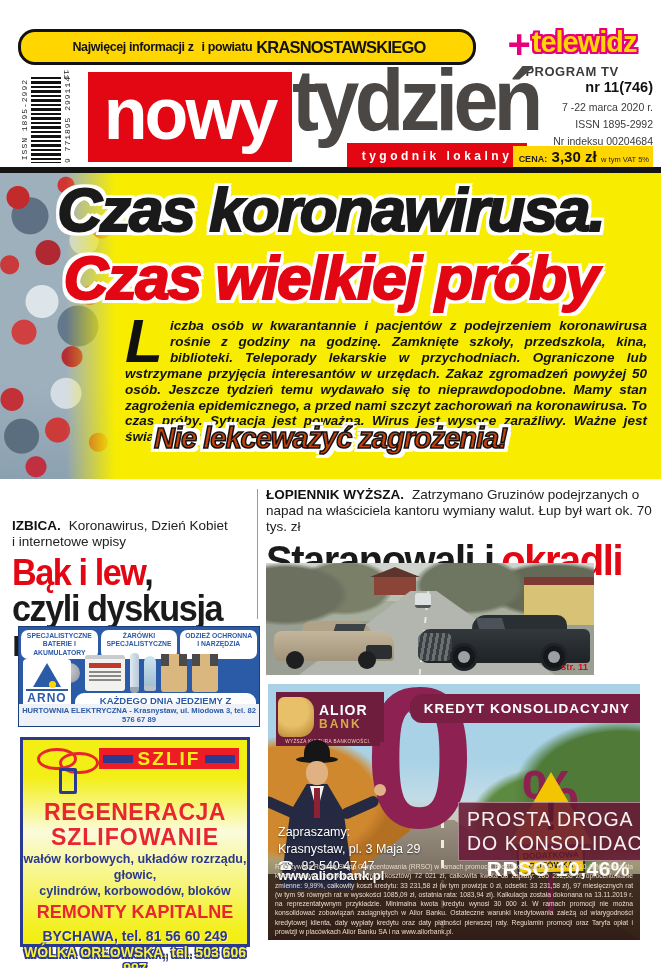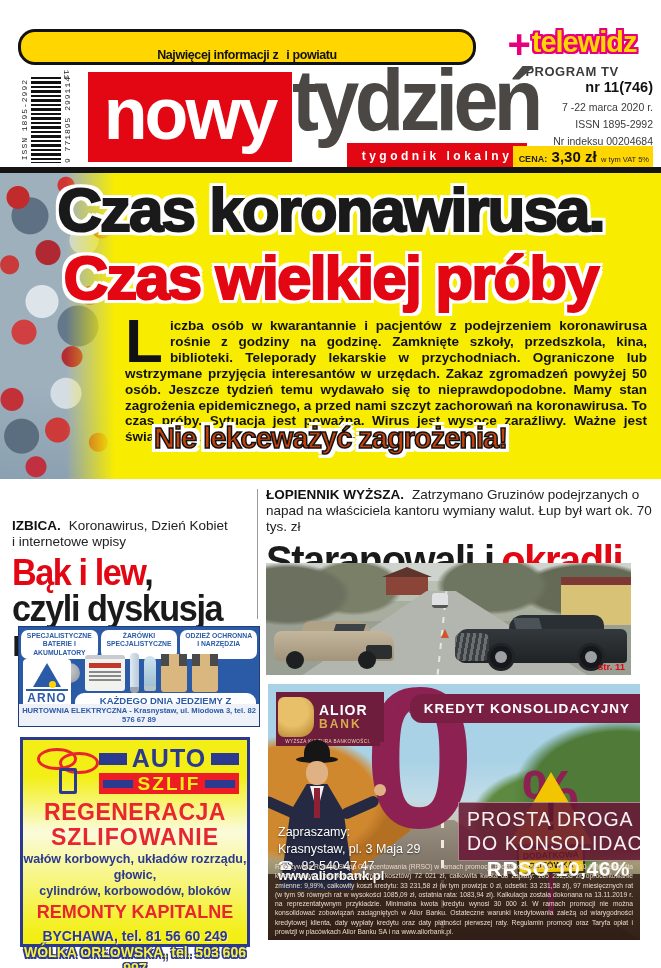--- a/index.html
+++ b/index.html
@@ -1,20 +1,20 @@
 <!DOCTYPE html>
 <html><head>
 <meta charset="utf-8">
 <style>
   html,body{margin:0;padding:0;}
   body{width:661px;height:968px;position:relative;background:#fff;font-family:"Liberation Sans",sans-serif;overflow:hidden;}
   .abs{position:absolute;}
 
   
-  .top-pill{left:18px;top:29px;width:452px;height:30px;background:#ffd600;border:3px solid #121212;border-radius:17px;display:flex;align-items:flex-end;justify-content:center;white-space:nowrap;color:#121212;font-weight:700;letter-spacing:-0.4px;}
+  .top-pill{left:18px;top:29px;width:452px;height:30px;background:#ffd600;border:3px solid #121212;border-radius:17px;display:flex;align-items:center;justify-content:center;white-space:nowrap;color:#121212;font-weight:700;letter-spacing:-0.4px;}
   .top-pill .sm{font-size:12.5px;padding:0 4px;}
   .top-pill .lg{font-size:16.5px;letter-spacing:-0.8px;}
   .telewidz{right:4px;top:24px;width:170px;text-align:center;line-height:1;}
   .telewidz .plus{color:#e6007e;font-size:40px;font-weight:700;vertical-align:-6px;margin-right:1px;}
   .telewidz .tw{font-size:29px;font-weight:700;letter-spacing:-1px;color:#ffd600;
     text-shadow:-2px -2px 0 #e6007e,0 -2px 0 #e6007e,2px -2px 0 #e6007e,-2px 0 0 #e6007e,2px 0 0 #e6007e,-2px 2px 0 #e6007e,0 2px 0 #e6007e,2px 2px 0 #e6007e;}
   .telewidz .ptv{font-size:13px;font-weight:700;color:#3c3c3c;letter-spacing:0.5px;margin-top:1px;}
 
   
   .barcode{left:6px;top:74px;width:80px;height:92px;display:flex;align-items:center;justify-content:center;gap:2px;}
@@ -27,21 +27,21 @@
   .tyg-strip{left:347px;top:143px;width:180px;height:25px;background:#e30613;color:#fff;display:flex;align-items:center;justify-content:center;font-size:12px;font-weight:700;letter-spacing:3.5px;}
   .mh-info{right:8px;top:76px;width:150px;text-align:right;font-size:10.5px;color:#3a3a3a;line-height:1.6;}
   .mh-info .issue{font-size:14.5px;font-weight:700;color:#111;}
   .price{right:8px;top:146px;background:#ffd600;padding:2px 4px 3px 6px;color:#222;white-space:nowrap;}
   .price .lab{font-size:9px;font-weight:700;}
   .price .val{font-size:15px;font-weight:700;color:#111;}
   .price .vat{font-size:7.5px;margin-top:29px;}
   .blackbar{left:0;top:167px;width:661px;height:6px;background:#141414;}
 
   
-  .hero{left:0;top:173px;width:661px;height:306px;background:#f8ed00;overflow:hidden;}
+  .hero{left:0;top:173px;width:661px;height:306px;background:#f8ed00;overflow:hidden;font-style:italic;}
   .virus{left:0;top:0;width:120px;height:306px;background:
     radial-gradient(circle at 15% 8%,#c22b2b 0 11px,transparent 12px),
     radial-gradient(circle at 55% 4%,#d03535 0 8px,transparent 9px),
     radial-gradient(circle at 85% 18%,#b82a33 0 10px,transparent 11px),
     radial-gradient(circle at 8% 30%,#c93a3a 0 9px,transparent 10px),
     radial-gradient(circle at 40% 26%,#b02832 0 12px,transparent 13px),
     radial-gradient(circle at 75% 40%,#c53138 0 9px,transparent 10px),
     radial-gradient(circle at 20% 52%,#d04040 0 12px,transparent 13px),
     radial-gradient(circle at 60% 60%,#b42d35 0 10px,transparent 11px),
     radial-gradient(circle at 10% 74%,#c23138 0 11px,transparent 12px),
@@ -74,21 +74,21 @@
   .t-left{left:12px;top:487px;width:238px;margin-top:31px;}
   .t-right{left:266px;top:487px;width:388px;}
   .vdivider{left:257px;top:489px;width:1px;height:130px;background:#9a9a9a;}
   .t-head{font-weight:700;letter-spacing:-1.5px;line-height:0.98;transform:scaleX(0.95);transform-origin:left;white-space:nowrap;}
   .t-left .t-head{font-size:36px;margin-top:5px;}
   .t-right .t-head{font-size:42px;margin-top:4px;}
   .red{color:#e30613;} .blk{color:#1a1a1a;}
   .t-pageref{font-size:9px;color:#555;font-weight:400;letter-spacing:0;}
 
   
-  .photo{left:266px;top:563px;width:328px;height:112px;overflow:hidden;background:linear-gradient(180deg,#cfd3cd 0 16%,#b9c0b4 16% 34%,#a7ae9e 34% 52%,#999f92 52% 100%);padding-left:37px;}
+  .photo{left:266px;top:563px;width:328px;height:112px;overflow:hidden;background:linear-gradient(180deg,#cfd3cd 0 16%,#b9c0b4 16% 34%,#a7ae9e 34% 52%,#999f92 52% 100%);}
   .ph-trees{position:absolute;inset:0;background:
     radial-gradient(ellipse 90px 45px at 6% 28%,#6b705f 0 60%,transparent 70%),
     radial-gradient(ellipse 70px 40px at 24% 22%,#7a7f68 0 60%,transparent 70%),
     radial-gradient(ellipse 80px 42px at 62% 20%,#6e7560 0 60%,transparent 70%),
     radial-gradient(ellipse 100px 40px at 88% 24%,#646a55 0 60%,transparent 70%);}
   .ph-road{position:absolute;left:0;top:28px;width:100%;height:84px;background:#b3b6ae;clip-path:polygon(44% 0,52% 0,88% 100%,10% 100%);}
   .ph-road::after{content:"";position:absolute;left:48%;top:0;width:2px;height:100%;background:repeating-linear-gradient(180deg,#e8e8e2 0 6px,transparent 6px 13px);transform:rotate(6deg);}
   .ph-house-l{position:absolute;left:33%;top:12px;width:42px;height:20px;background:#8a4438;}
   .ph-house-l::before{content:"";position:absolute;left:-4px;top:-8px;border-left:25px solid transparent;border-right:25px solid transparent;border-bottom:10px solid #5e352c;}
   .ph-house-r{position:absolute;right:0;top:14px;width:70px;height:40px;background:#d8c276;border-top:8px solid #7d3a34;}
@@ -197,20 +197,21 @@
   .al-legal{position:absolute;left:7px;right:7px;bottom:4px;color:#e9d9c9;font-size:6.7px;line-height:1.38;text-align:justify;}
 
   .wsp{margin-right:8px;}
 </style>
 </head>
 <body>
 
 <div class="abs top-pill">
   <span class="sm">Najwięcej informacji z</span>
   <span class="sm">i powiatu</span>
+  <span class="lg">KRASNOSTAWSKIEGO</span>
 </div>
 <div class="abs telewidz">
   <span class="plus">+</span><span class="tw">telewidz</span>
   <div class="ptv">PROGRAM TV</div>
 </div>
 
 <div class="abs barcode">
   <span class="vtext">ISSN 1895-2992</span>
   <div class="bc-lines"></div>
   <span class="vtext">9 771895 299114</span>
@@ -327,25 +328,20 @@
 </div>
 
 <div class="abs szlif">
   <div class="szlif-head">
     <div class="piston">
       <div class="ring r1"></div>
         <div class="ring r2"></div>
         <div class="stem"></div>
     </div>
     <div class="szlif-brand">
-      <div class="szlif-auto">
-          <div class="bar"></div>
-          <div class="t">AUTO</div>
-          <div class="bar"></div>
-        </div>
       <div class="szlif-sz">
           <div class="bar"></div>
           <div class="t">SZLIF</div>
           <div class="bar"></div>
         </div>
     </div>
   </div>
   <div class="sz-red sz-l1">REGENERACJA</div>
   <div class="sz-red sz-l2">SZLIFOWANIE</div>
   <div class="sz-blue">

